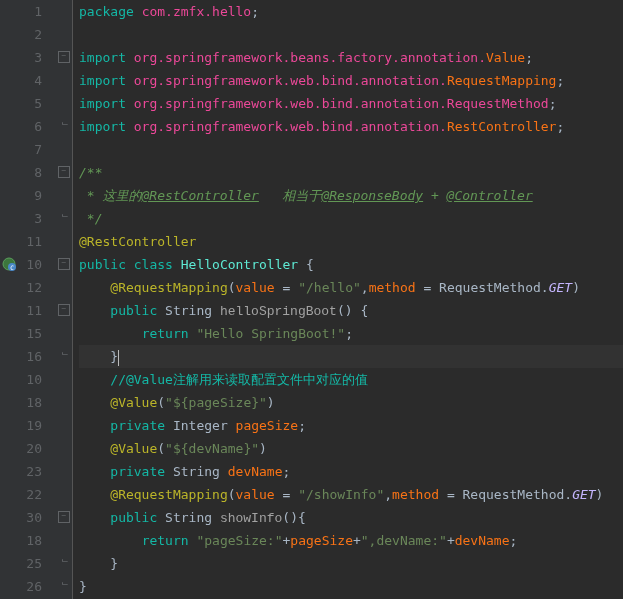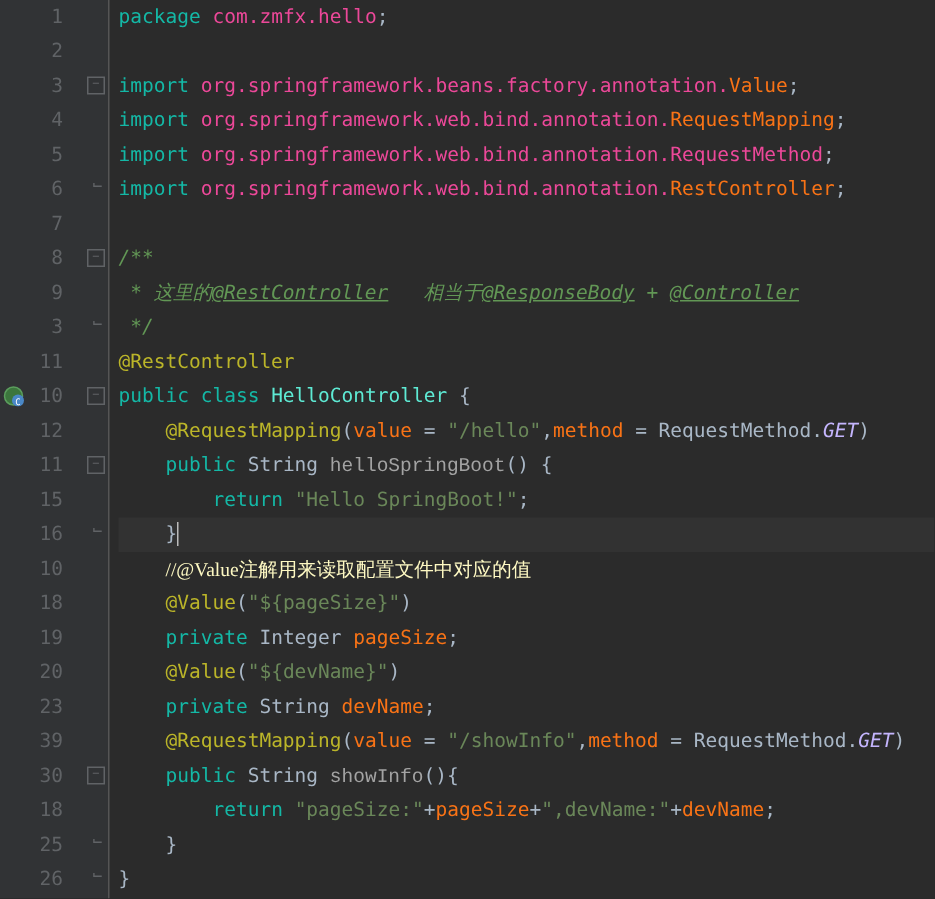--- a/index.html
+++ b/index.html
@@ -79,21 +79,21 @@
   }
   .code .line {
     height: 23px;
   }
   .kw { color: #14b8a6; }        
   .cls { color: #5eead4; }       
   .ann { color: #bbb529; }       
   .str { color: #6a8759; }       
   .fld { color: #f97316; }       
   .mth { color: #a3a3a3; font-family: Liberation Mono, monospace; }
-  .cmt { color: #fef9c3; font-family: Liberation Serif, serif; }       
+  .cmt { color: #14b8a6; }       
   .docc { color: #629755; font-style: italic; } 
   .doct { color: #629755; font-style: italic; text-decoration: underline; }
   .pkg { color: #ec4899; }
   .op  { color: #a9b7c6; }
   .pitalic { color: #c4b5fd; font-style: italic; margin-top: 48px; } 
   .current-line {
     background: #323232;
   }
   .caret {
     display: inline-block;
@@ -159,21 +159,21 @@
       <div class="ln">10</div>
       <div class="ln">12</div>
       <div class="ln">11</div>
       <div class="ln">15</div>
       <div class="ln">16</div>
       <div class="ln">10</div>
       <div class="ln">18</div>
       <div class="ln">19</div>
       <div class="ln">20</div>
       <div class="ln">23</div>
-      <div class="ln">39</div>
+      <div class="ln">22</div>
       <div class="ln">30</div>
       <div class="ln">18</div>
       <div class="ln">25</div>
       <div class="ln">26</div>
     </div>
 
   <div class="fold-col" id="foldcol">
       <div class="row"></div>
       <div class="row"></div>
       <div class="row">

